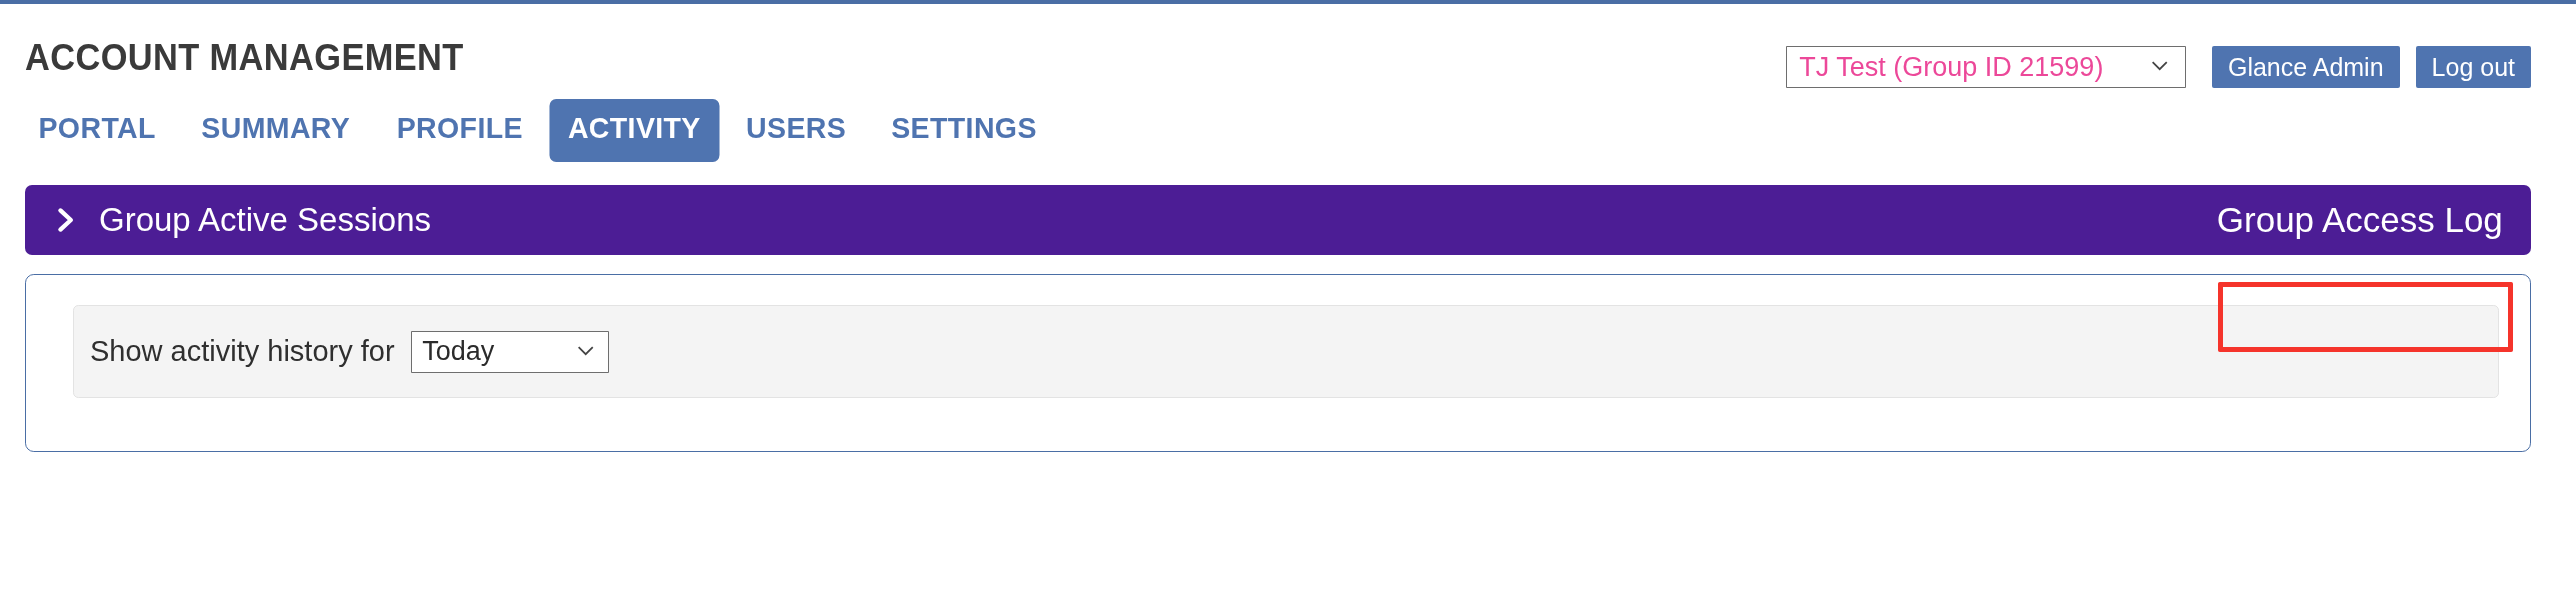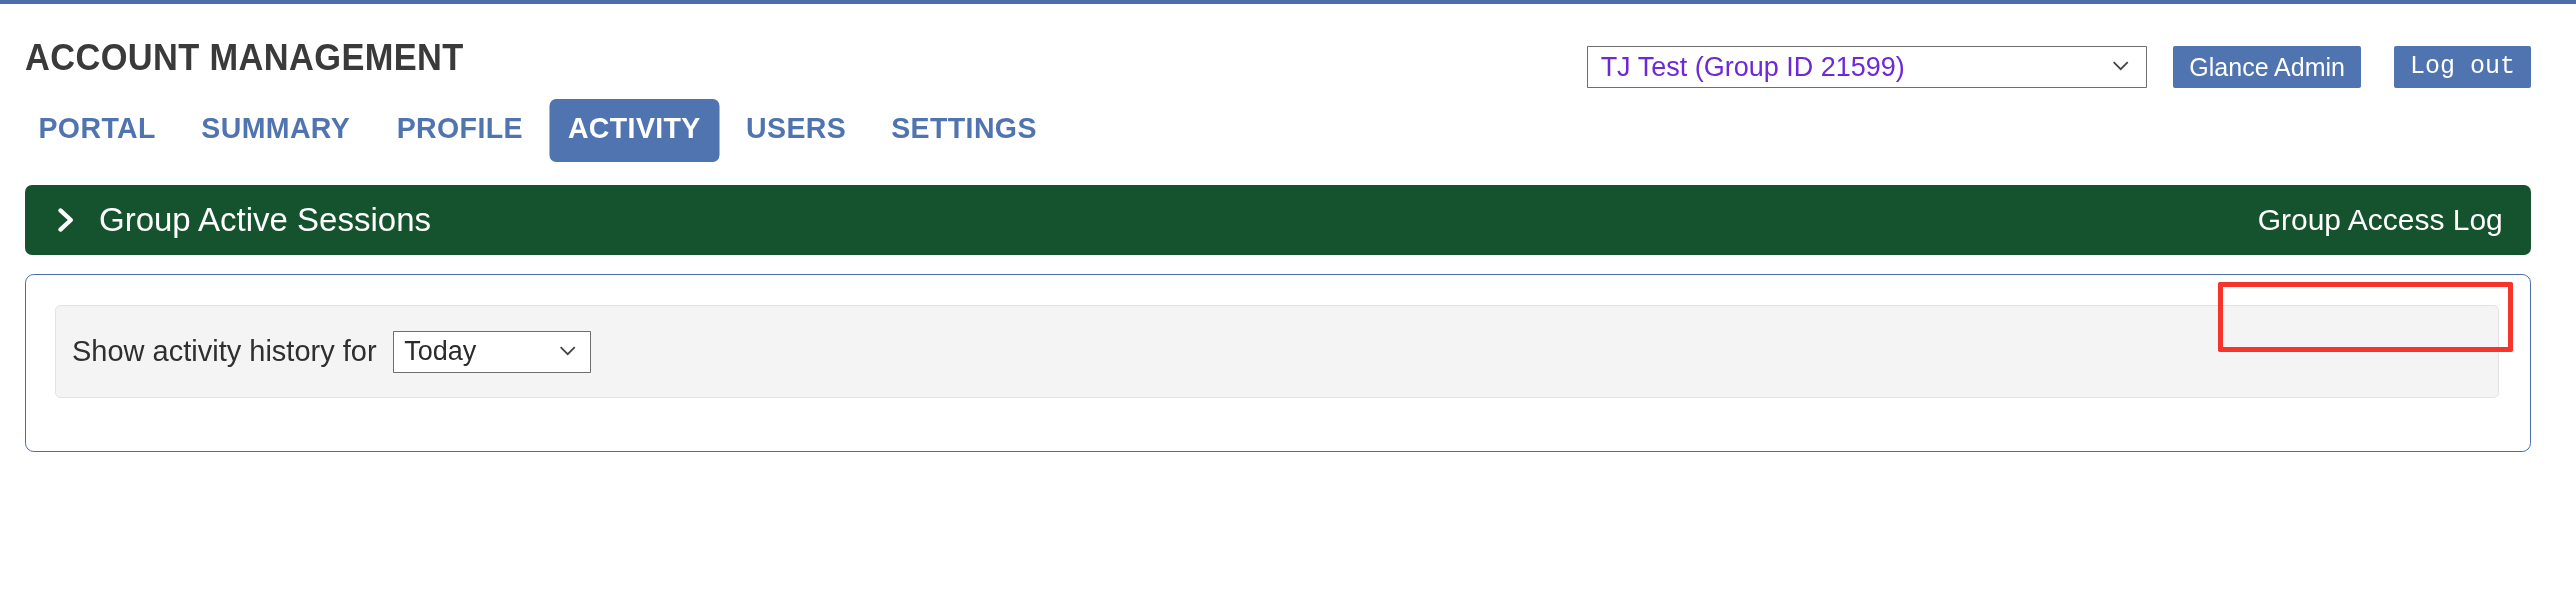--- a/index.html
+++ b/index.html
@@ -55,31 +55,31 @@
     position: absolute;
     right: 45px;
     top: 42px;
     display: flex;
     align-items: flex-start;
     gap: 0;
   }
 
   .group-select {
     position: relative;
-    width: 560px;
+    width: 400px;
     height: 42px;
     box-sizing: border-box;
     border: 1.8px solid #6e6e6e;
     background: #ffffff;
     border-radius: 0.9px;
     display: flex;
     align-items: center;
     padding-left: 12.3px;
     font-size: 27px;
-    color: #6d28d9;
+    color: #ec4899;
     white-space: nowrap;
     overflow: hidden;
   }
   .group-select .chev {
     position: absolute;
     right: 16px;
     top: 50%;
     width: 19.4px;
     height: 19.4px;
     margin-top: -11.4px;
@@ -94,21 +94,21 @@
     border: none;
     border-radius: 2px;
     font-family: "Liberation Sans", sans-serif;
     font-size: 25px;
     padding: 0 16px;
     line-height: 42px;
     white-space: nowrap;
     cursor: pointer;
   }
   .btn-glance { margin-left: 26px; }
-  .btn-logout { margin-left: 33px; font-family: Liberation Mono, monospace; }
+  .btn-logout { margin-left: 16px; }
 
   
   .tabs {
     position: relative;
     margin-top: 10.6px;
     height: 63px;
     padding-left: 16px;
     display: flex;
     gap: 0;
   }
@@ -128,21 +128,21 @@
   .tab.active {
     background: #4f74b0;
     color: #ffffff;
   }
 
   
   .section-bar {
     position: relative;
     margin: 23px 45px 0 25px;
     height: 70px;
-    background: #14532d;
+    background: #4c1d95;
     border-radius: 7px;
     display: flex;
     align-items: center;
   }
   .section-bar .sb-chevron {
     margin-left: 30px;
     width: 23px;
     height: 26px;
     flex: none;
   }
@@ -151,21 +151,21 @@
     margin-left: 21px;
     font-size: 33px;
     color: #ffffff;
     white-space: nowrap;
   }
   .access-log-btn {
     position: absolute;
     right: 19.4px;
     top: 50%;
     transform: translateY(-50%);
-    font-size: 30px;
+    font-size: 35px;
     color: #ffffff;
     background: transparent;
     border: none;
     padding: 5.3px 8.8px;
     white-space: nowrap;
     cursor: pointer;
     font-family: "Liberation Sans", sans-serif;
   }
   
   .highlight-box {
@@ -186,21 +186,21 @@
     position: relative;
     margin: 19.4px 45px 0 25px;
     border: 1.8px solid #4a6ea5;
     border-radius: 8.8px;
     background: #ffffff;
     height: 178px;
     box-sizing: border-box;
   }
   .filter-panel {
     position: absolute;
-    left: 29px;
+    left: 47px;
     top: 30px;
     right: 31px;
     height: 93px;
     background: #f4f4f4;
     border: 0.9px solid #e3e3e3;
     border-radius: 5.3px;
     box-sizing: border-box;
     display: flex;
     align-items: center;
   }

